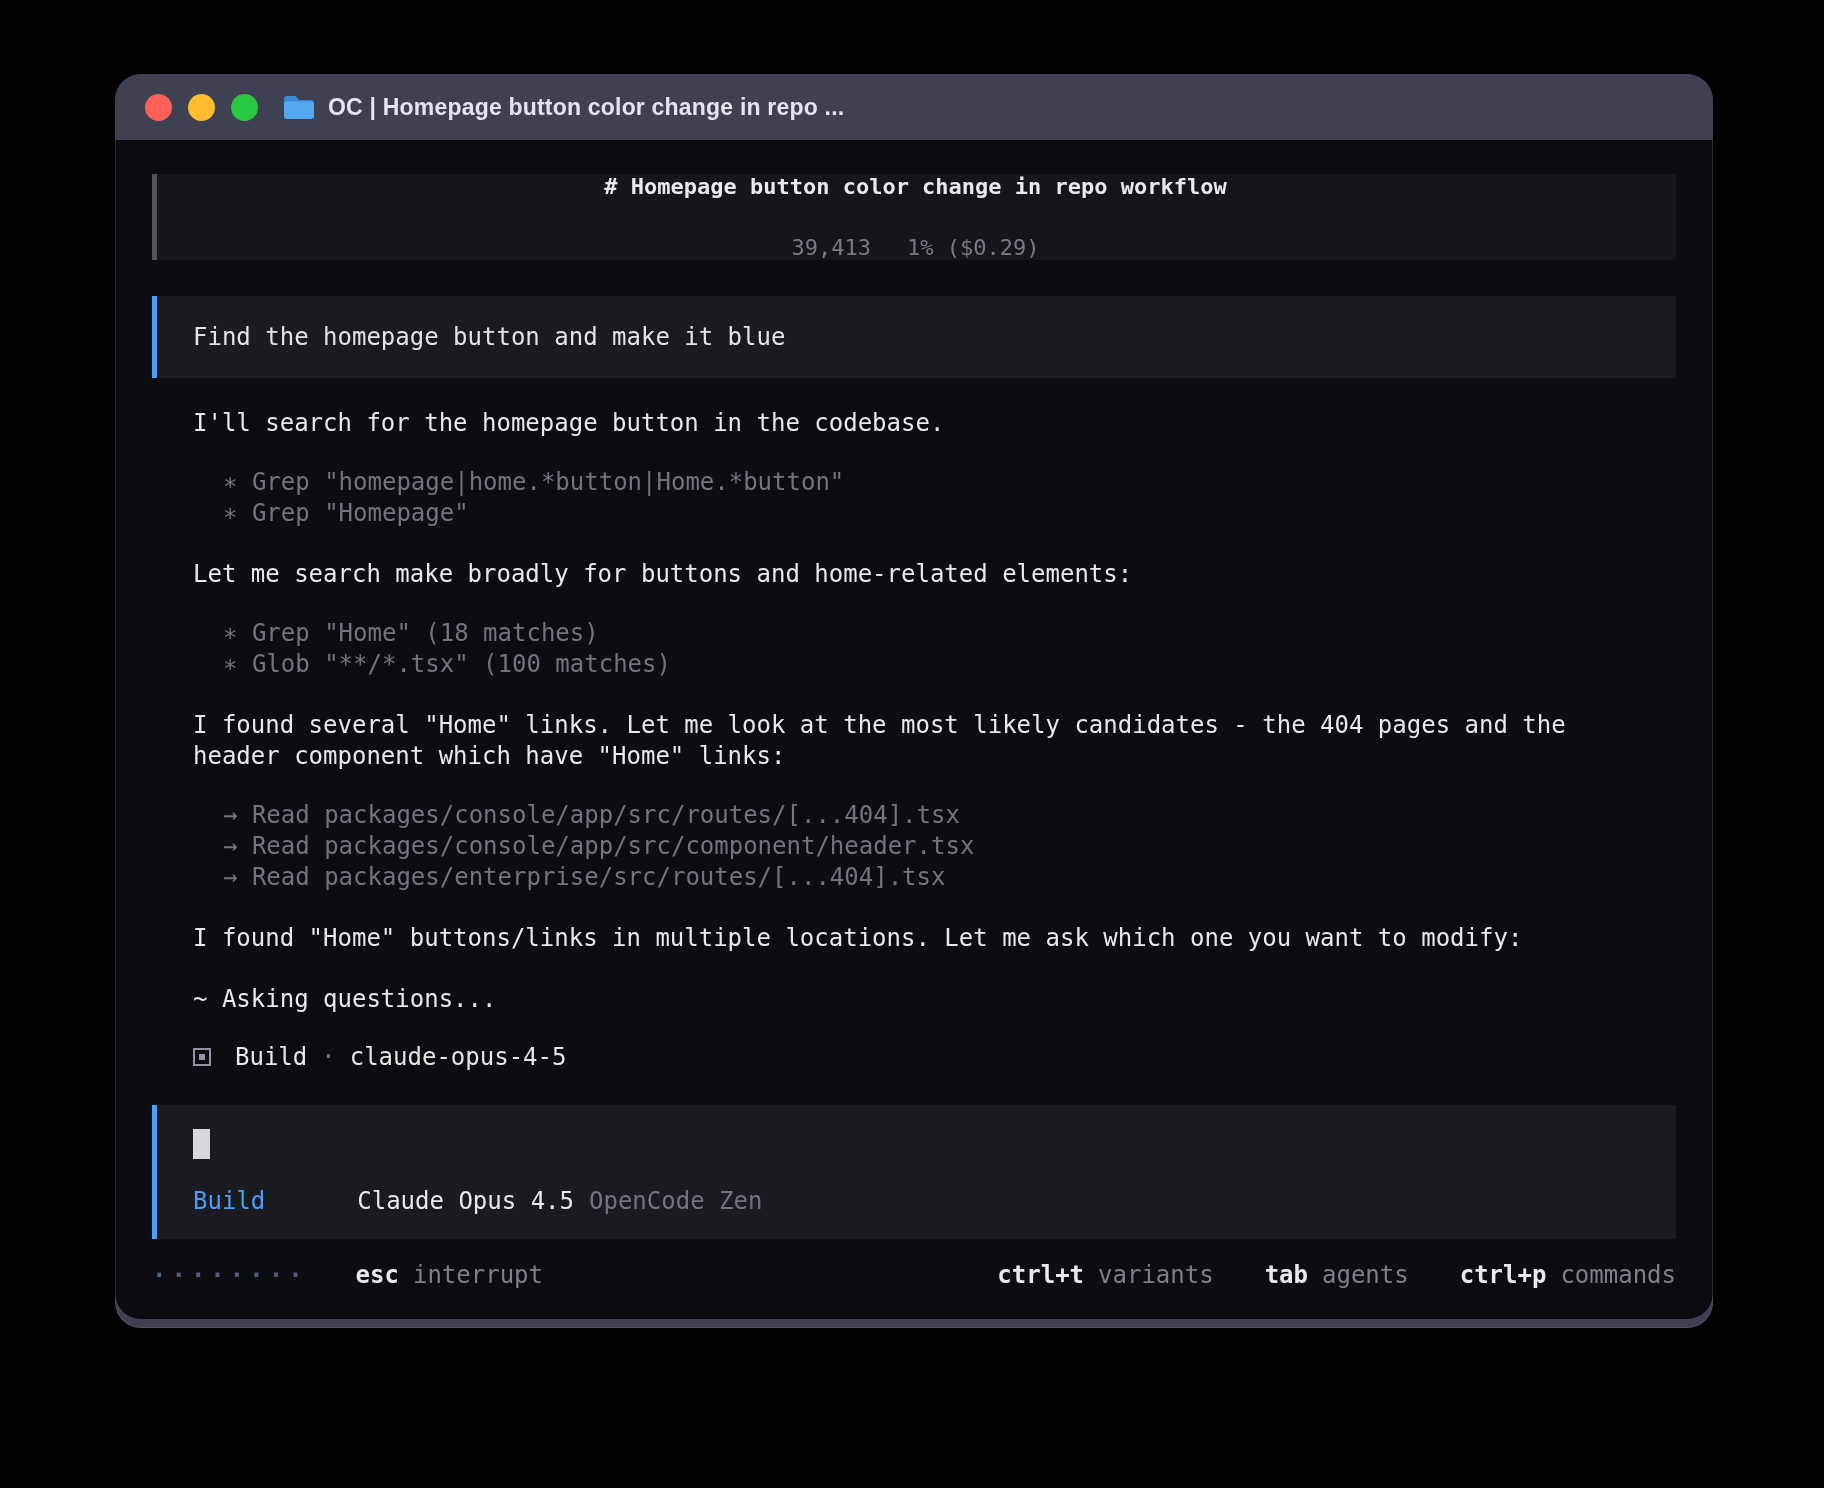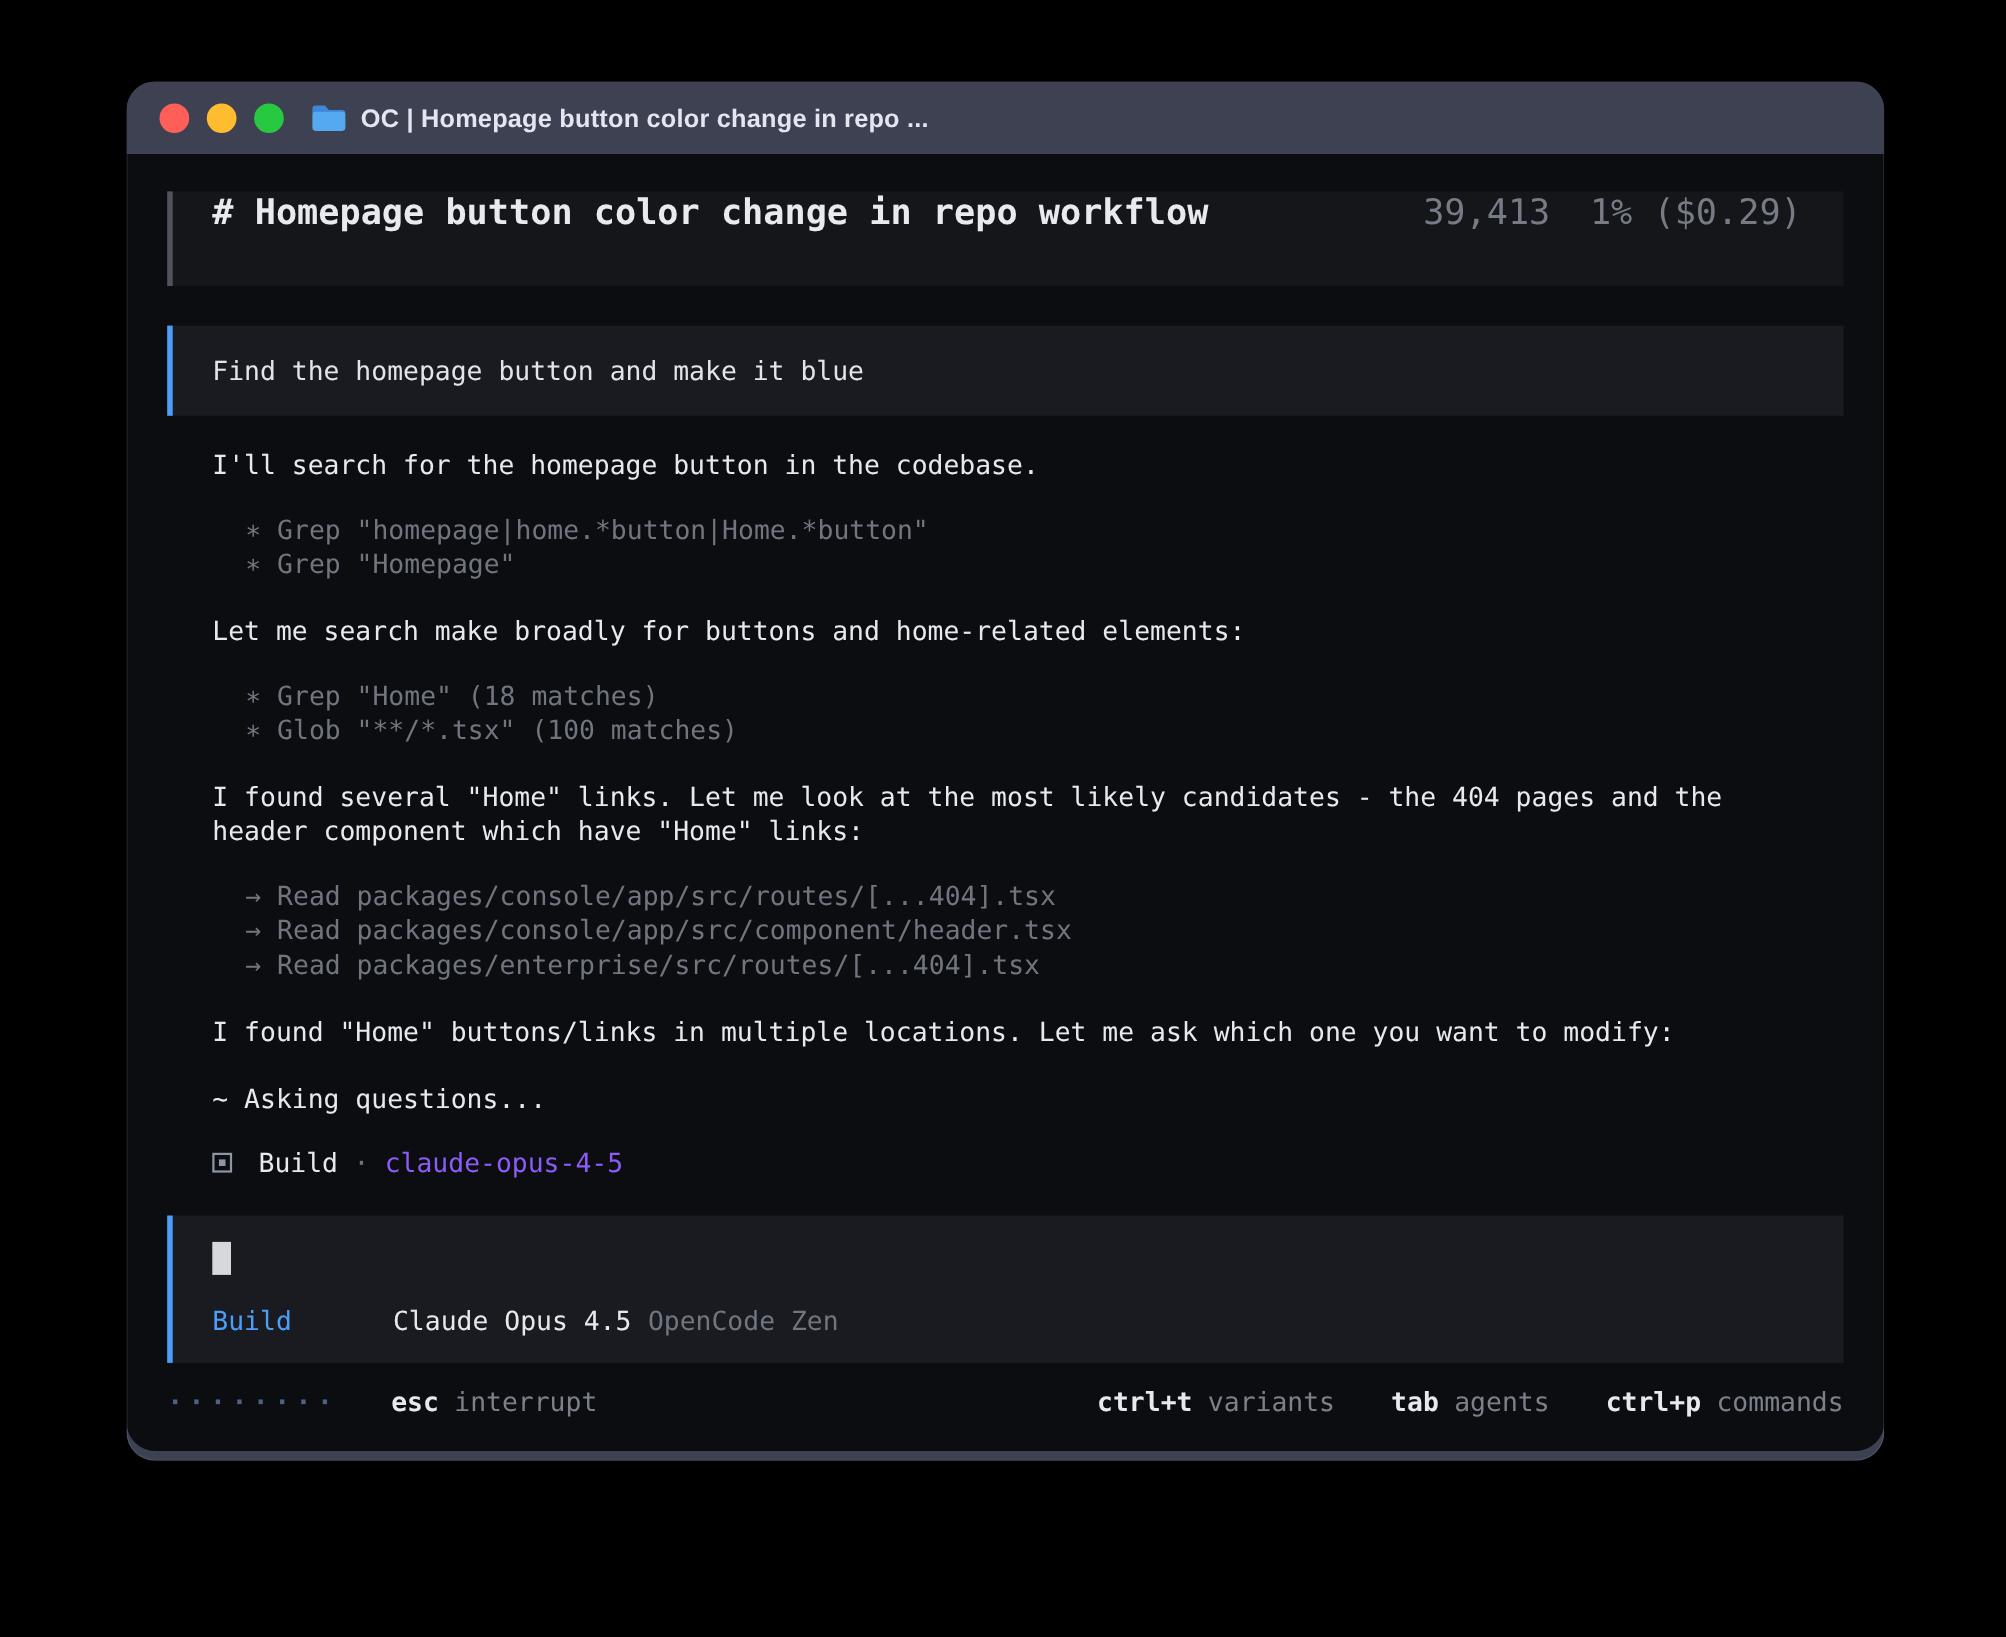--- a/index.html
+++ b/index.html
@@ -37,24 +37,25 @@
     color: #e3e6f1;
     letter-spacing: 0.2px;
   }
   
   .content { padding: 34px 37px 0 37px; }
   .session-header {
     background: #15161a;
     border-left: 5px solid #50535c;
     height: 86px;
     display: flex;
-    align-items: flex-start;
+    align-items: center;
     justify-content: space-between;
     padding: 0 38px 0 36px;
-    font-size: 32px;
+    font-size: 22px;
+    flex-direction: column;
   }
   .session-title { color: #e8eaee; font-weight: 700; }
   .session-stats { color: #767b85; }
   .session-usage { margin-left: 36px; }
   .user-block {
     margin-top: 36px;
     background: #1a1b20;
     border-left: 5px solid #4b9ef9;
     height: 82px;
     display: flex;
@@ -88,21 +89,21 @@
   }
   .agent-icon {
     width: 18px; height: 18px;
     border: 2px solid #8e96a6;
     display: inline-block;
     position: relative;
     margin-right: 24px;
   }
   .agent-icon::after { content: ""; position: absolute; inset: 4px; background: #8e96a6; }
   .agent-sep { color: #70757f; margin: 0 14px; }
-  .agent-model { color: #8b5cf6; text-align: center; }
+  .agent-model { color: #e5e5e5; text-align: center; }
   
   .input-box {
     margin-top: 34px;
     background: #1a1b20;
     border-left: 5px solid #4b9ef9;
     padding: 24px 0 24px 36px;
   }
   .cursor { width: 17px; height: 30px; background: #d7d8dc; }
   .input-meta { margin-top: 28px; display: flex; align-items: baseline; font-size: 24px; }
   .mode-label { color: #4b9ef9; margin-right: 44px; }

